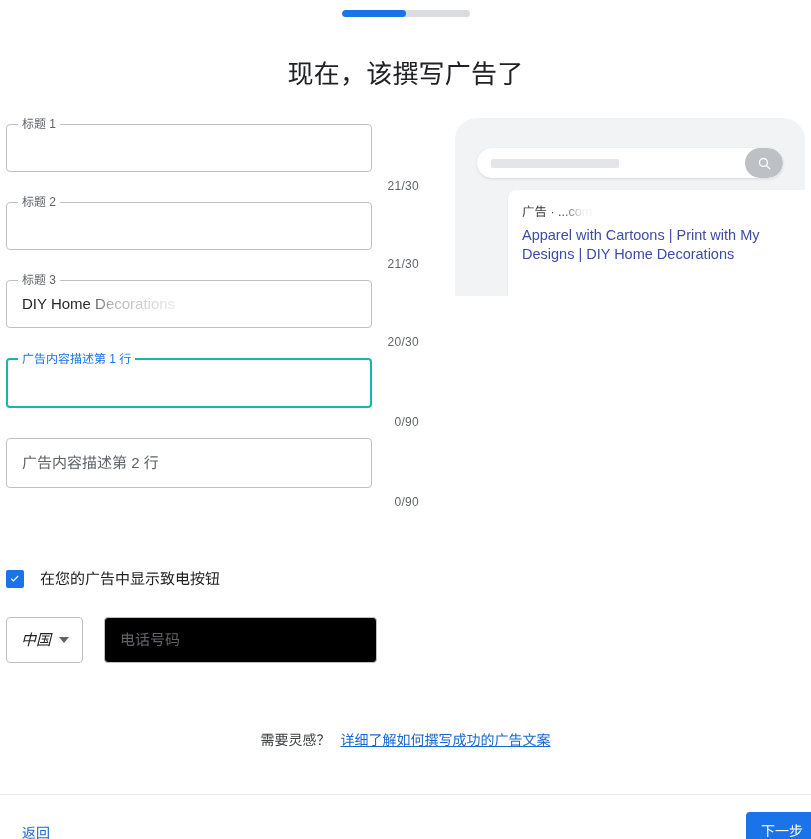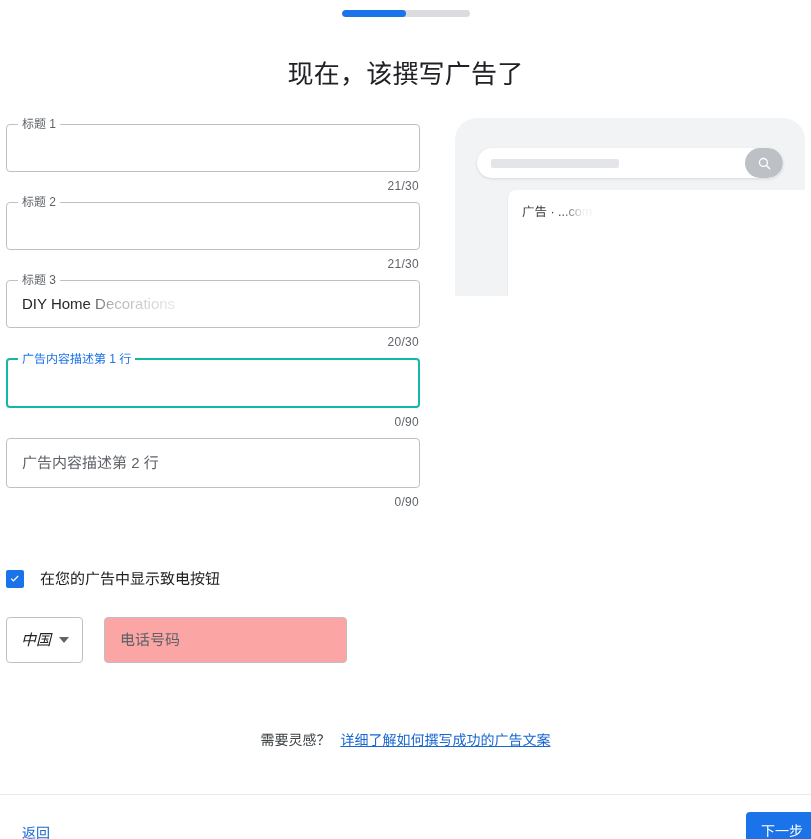--- a/index.html
+++ b/index.html
@@ -66,21 +66,21 @@
     width: 414px;
   }
 
   .field-block {
     margin-bottom: 8px;
   }
 
   .outlined {
     position: relative;
     box-sizing: border-box;
-    width: 414px;
+    width: 366px;
     height: 48px;
     border: 1px solid #bdc1c6;
     border-radius: 4px;
     background: #fff;
     display: flex;
     align-items: center;
     padding: 0 15px;
   }
   .outlined.tall {
     height: 50px;
@@ -195,28 +195,28 @@
     margin-left: 8px;
     width: 0;
     height: 0;
     border-left: 5px solid transparent;
     border-right: 5px solid transparent;
     border-top: 6px solid #5f6368;
   }
   .phone-input {
     box-sizing: border-box;
     margin-left: 21px;
-    width: 243px;
+    width: 273px;
     height: 46px;
     border: 1px solid #bdc1c6;
     border-radius: 4px;
     display: flex;
     align-items: center;
     padding: 0 15px;
-    background: #fca5a5;
+    background: #000000;
   }
 
   
   .preview-shell {
     position: absolute;
     left: 455px;
     top: 118px;
     width: 350px;
     height: 178px;
     background: #f1f3f4;
@@ -421,20 +421,21 @@
     <span class="search-btn">
       <svg width="17" height="17" viewBox="0 0 24 24">
         <circle cx="10.5" cy="10.5" r="5.6" fill="none" stroke="#ffffff" stroke-width="1.9"></circle>
         <line x1="14.7" y1="14.7" x2="19.4" y2="19.4" stroke="#ffffff" stroke-width="1.9" stroke-linecap="round"></line>
       </svg>
     </span>
   </div>
 
   <div class="preview-card">
     <div class="ad-domain">广告 ·            ...com</div>
+    <div class="ad-headline">Apparel with Cartoons | Print with My Designs | DIY Home Decorations</div>
   </div>
 
 </div>
 
 <div class="inspire">
   <span>需要灵感？</span>
   <span class="link">详细了解如何撰写成功的广告文案</span>
 </div>
 
 <div class="footer-rule"></div>

